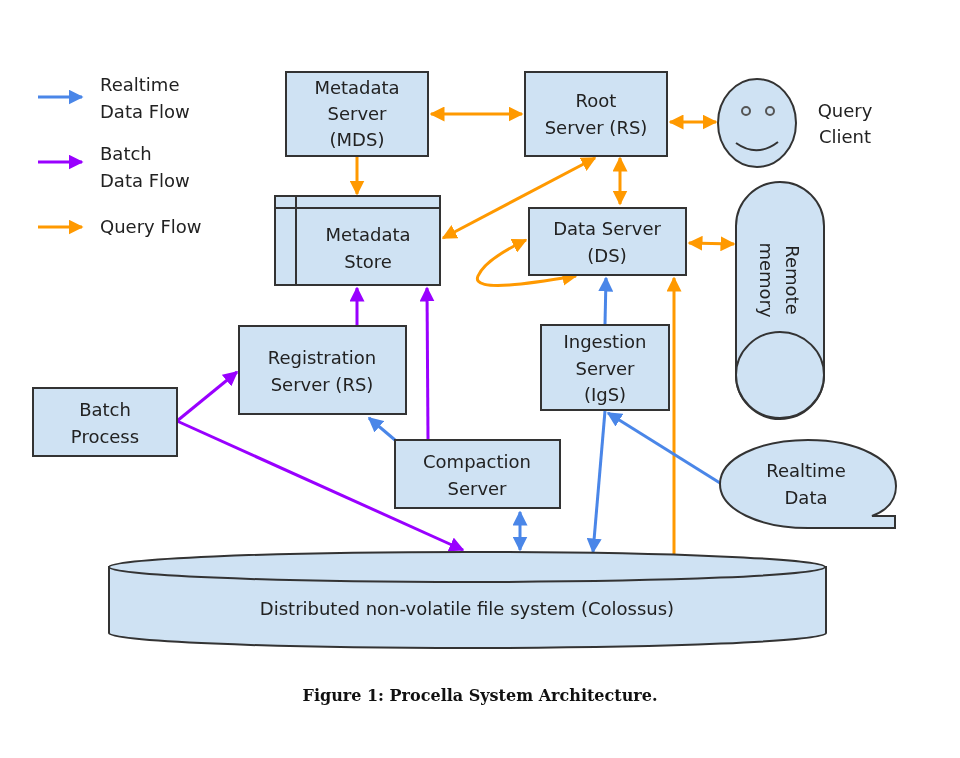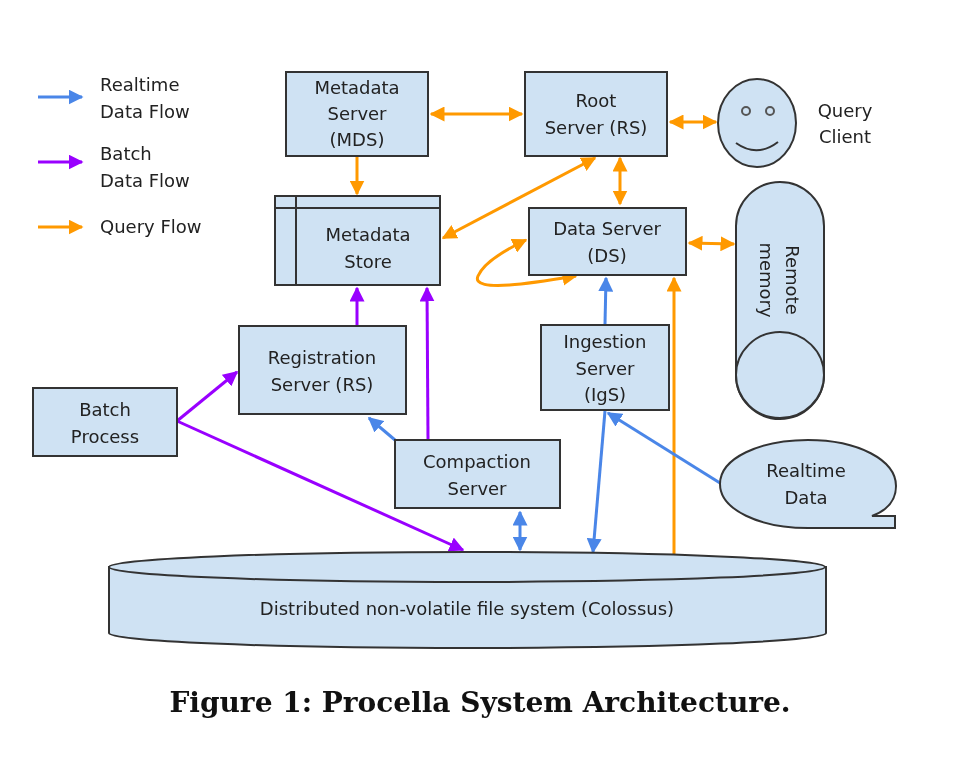--- a/index.html
+++ b/index.html
@@ -1,21 +1,21 @@
 <!DOCTYPE html>
 <html><head>
 <meta charset="utf-8">
 <style>
   html, body { margin: 0; padding: 0; background: #ffffff; }
   body { width: 960px; height: 758px; position: relative; overflow: hidden; }
   #diagram { position: absolute; left: 0; top: 0; }
   .node-text { font-family: "DejaVu Sans", sans-serif; font-size: 18px; fill: #222222; }
   .legend-text { font-family: "DejaVu Sans", sans-serif; font-size: 18px; fill: #222222; }
   .caption { position: absolute; left: 0; width: 960px; top: 686px; text-align: center;
-             font-family: "DejaVu Serif", serif; font-weight: bold; font-size: 28px; color: #111111; }
+             font-family: "DejaVu Serif", serif; font-weight: bold; font-size: 16px; color: #111111; }
 </style>
 </head>
 <body>
 
 <svg id="diagram" width="960" height="758" viewBox="0 0 960 758" xmlns="http://www.w3.org/2000/svg">
   <defs>
     <marker id="ah-realtime" viewBox="0 0 10 10" refX="9" refY="5" markerWidth="5" markerHeight="5" orient="auto-start-reverse">
       <path d="M0,0 L10,5 L0,10 z" fill="#4a86e8"></path>
     </marker>
     <marker id="ah-batch" viewBox="0 0 10 10" refX="9" refY="5" markerWidth="5" markerHeight="5" orient="auto-start-reverse">

